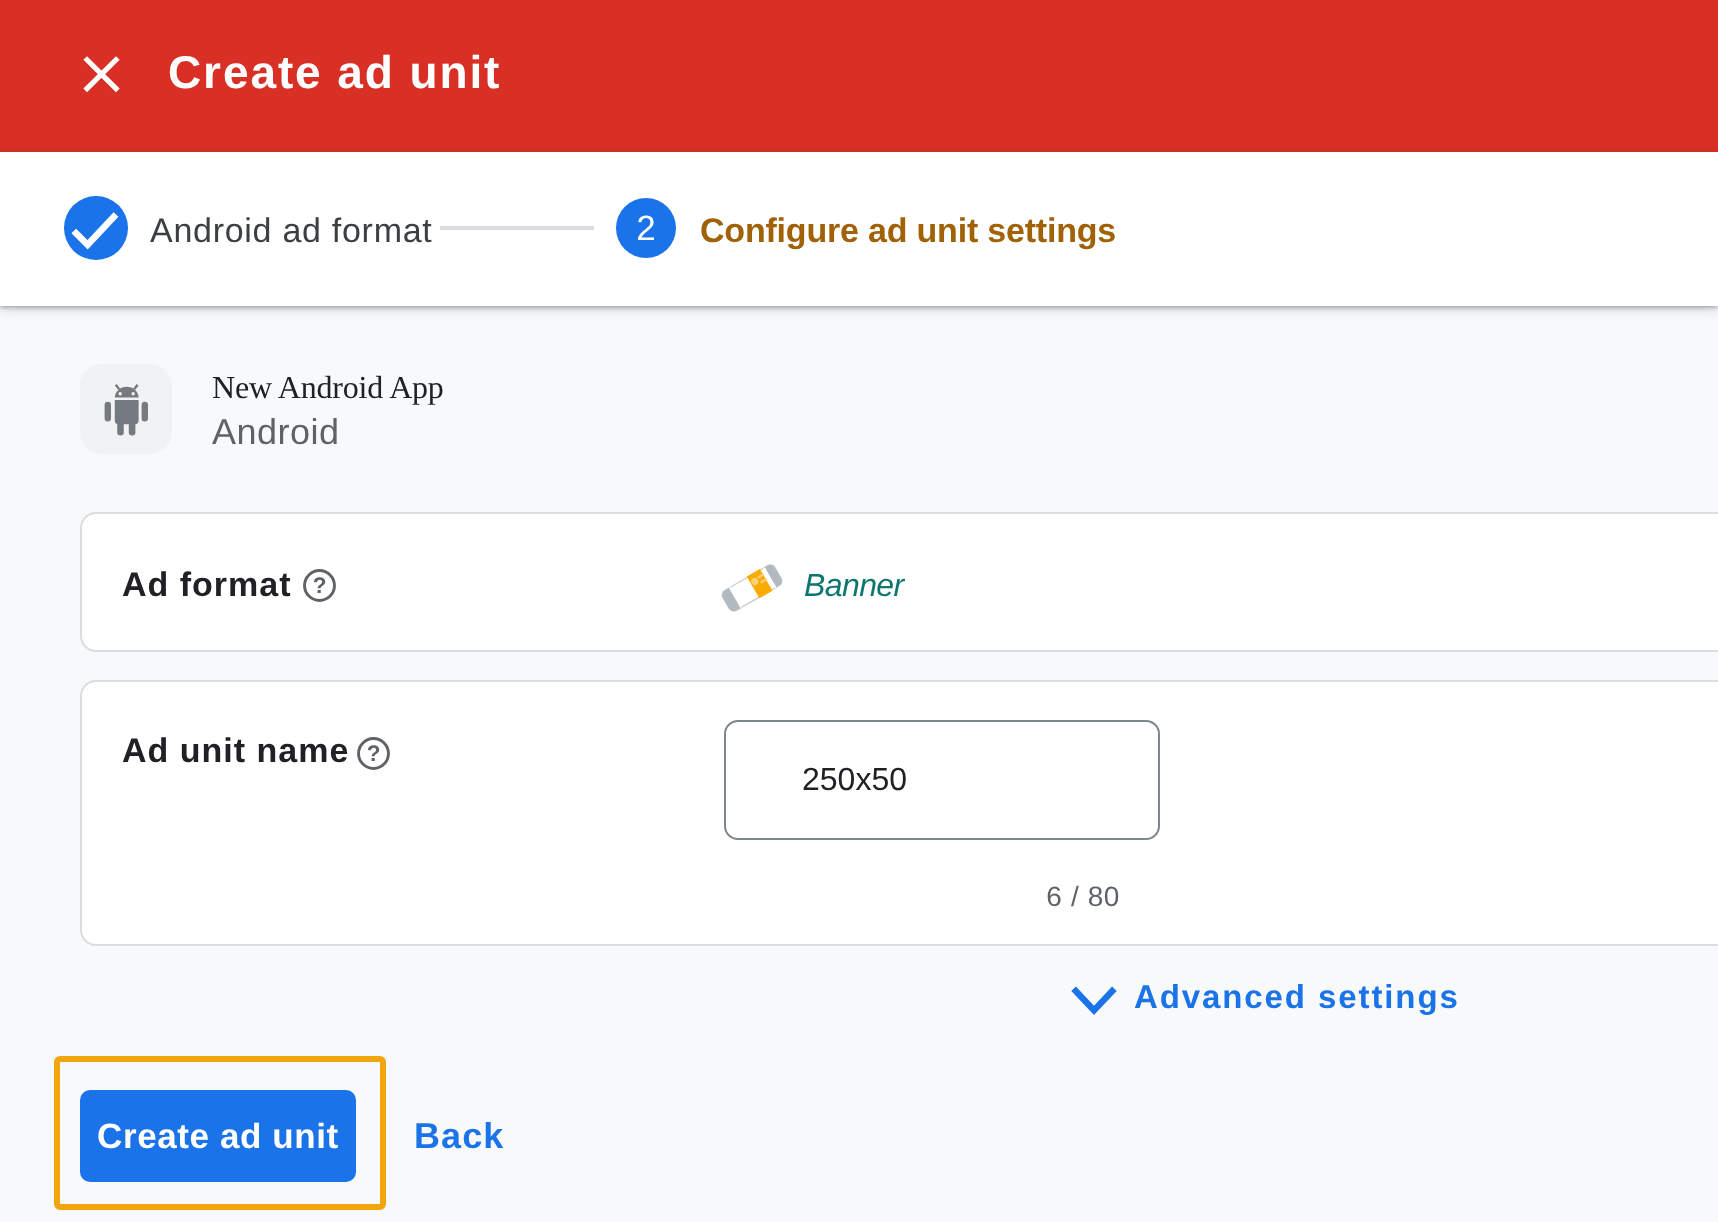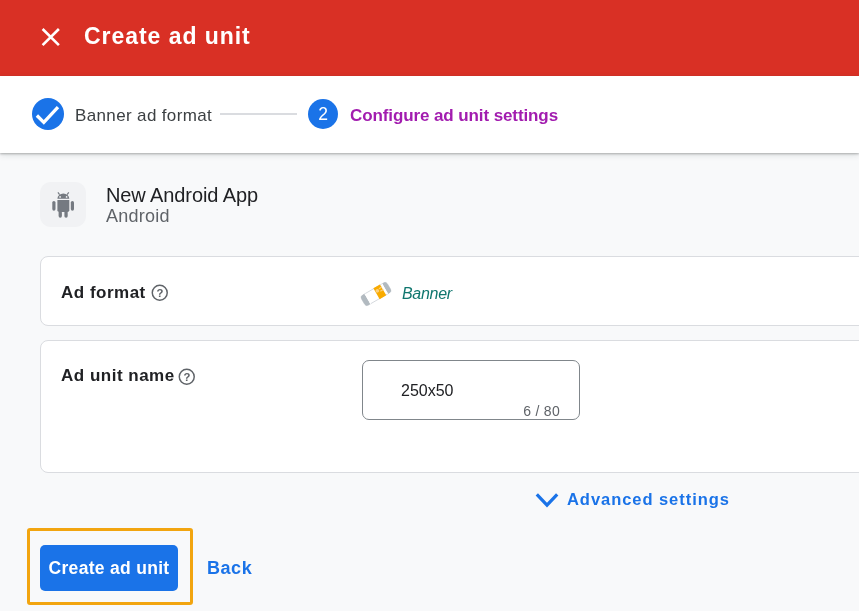--- a/index.html
+++ b/index.html
@@ -8,37 +8,37 @@
   
   .redbar { position:absolute; left:0; top:0; width:859px; height:76px; background:#d93025; }
   .title { position:absolute; left:84px; top:23px; font-size:23px; font-weight:700; color:#fff; letter-spacing:.95px; line-height:27px; }
   
   .stepper { position:absolute; left:0; top:76px; width:859px; height:77px; background:#fff;
              box-shadow:0 1px 2px rgba(60,64,67,.35), 0 2px 6px rgba(60,64,67,.15); z-index:5; }
   .step1label { position:absolute; left:75px; top:105px; font-size:17px; color:#3c4043; letter-spacing:.36px; line-height:21px; }
   .connector { position:absolute; left:220px; top:113px; width:77px; height:2px; background:#dadce0; }
   .step2num { position:absolute; left:308px; top:99px; width:30px; height:30px; border-radius:50%;
               background:#1a73e8; color:#fff; font-size:17.5px; text-align:center; line-height:30px; }
-  .step2label { position:absolute; left:350px; top:105px; font-size:17px; font-weight:700; color:#a21caf; letter-spacing:-.1px; line-height:21px; }
+  .step2label { position:absolute; left:350px; top:105px; font-size:17px; font-weight:700; color:#a16207; letter-spacing:-.1px; line-height:21px; }
   
   .appicon { position:absolute; left:40px; top:182px; width:46px; height:45px; border-radius:11px; background:#f1f2f4; }
-  .appname { position:absolute; left:106px; top:184px; font-size:20px; color:#202124; letter-spacing:-.1px; line-height:22px; }
+  .appname { position:absolute; left:106px; top:184px; font-size:16px; color:#202124; letter-spacing:-.1px; line-height:22px;font-family:Liberation Serif, serif; }
   .appplat { position:absolute; left:106px; top:207px; font-size:18px; color:#5f6368; letter-spacing:.25px; line-height:19px; }
   
   .card { position:absolute; left:40px; width:830px; background:#fff; border:1px solid #dadce0; border-radius:8px; }
   .card1 { top:256px; height:70px; }
   .card2 { top:340px; height:133px; }
   .cardlabel { font-size:17px; font-weight:700; color:#202124; position:absolute; letter-spacing:.5px; line-height:21px; }
   .helpicon { position:absolute; }
   .bannertext { position:absolute; left:402px; top:284px; font-size:16px; color:#0f766e; letter-spacing:-.3px; line-height:20px;font-style:italic; }
   
   .input { position:absolute; left:362px; top:360px; width:218px; height:60px; background:#fff;
            border:1px solid #80868b; border-radius:7px; }
   .inputtext { position:absolute; left:401px; top:382px; font-size:16px; color:#202124; }
-  .counter { position:absolute; left:460px; top:403px; width:100px; text-align:right; font-size:14px; color:#5f6368; letter-spacing:.3px; }
+  .counter { position:absolute; left:460px; top:440px; width:100px; text-align:right; font-size:14px; color:#5f6368; letter-spacing:.3px; }
   
   .advtext { position:absolute; left:567px; top:489px; font-size:16.5px; font-weight:700; color:#1a73e8; letter-spacing:.95px; line-height:20px;text-align:center; }
   
   .focusring { position:absolute; left:27px; top:528px; width:166px; height:77px; border:3.5px solid #f2a50f; border-radius:3px; }
   .bluebtn { position:absolute; left:40px; top:545px; width:138px; height:46px; border-radius:5px; background:#1a73e8;
              color:#fff; font-size:17.5px; font-weight:700; text-align:center; line-height:47px; letter-spacing:.3px; }
   .back { position:absolute; left:207px; top:558px; font-size:18px; font-weight:700; color:#1a73e8; letter-spacing:.55px; line-height:20px; }
 </style>
 </head>
 <body>
@@ -47,21 +47,21 @@
       <path d="M1.6 2 L17.9 18.2 M17.9 2 L1.6 18.2" stroke="#fff" stroke-width="2.6"></path>
     </svg>
     <div class="title">Create ad unit</div>
   </div>
 
   <div class="stepper"></div>
   <svg class="abs" style="left:32px;top:98px;z-index:6" width="32" height="32" viewBox="0 0 32 32">
     <circle cx="16" cy="16" r="16" fill="#1a73e8"></circle>
     <path d="M4.9 17.5 L11.8 24.4 L26 9.2" stroke="#fff" stroke-width="3.3" fill="none"></path>
   </svg>
-  <div class="step1label" style="z-index:6">Banner ad format</div>
+  <div class="step1label" style="z-index:6">Android ad format</div>
   <div class="connector" style="z-index:6"></div>
   <div class="step2num" style="z-index:6">2</div>
   <div class="step2label" style="z-index:6">Configure ad unit settings</div>
 
   <div class="appicon"></div>
   <svg class="abs" style="left:51.5px;top:191.5px" width="22" height="26" viewBox="0 0 22 26">
     <g fill="#757a81">
       <path d="M5.4 6.7 a5.95 5.3 0 0 1 11.9 0 z"></path>
       <line x1="7.6" y1="2.6" x2="5.9" y2="0.4" stroke="#757a81" stroke-width="1.2"></line>
       <line x1="15.1" y1="2.6" x2="16.8" y2="0.4" stroke="#757a81" stroke-width="1.2"></line>

